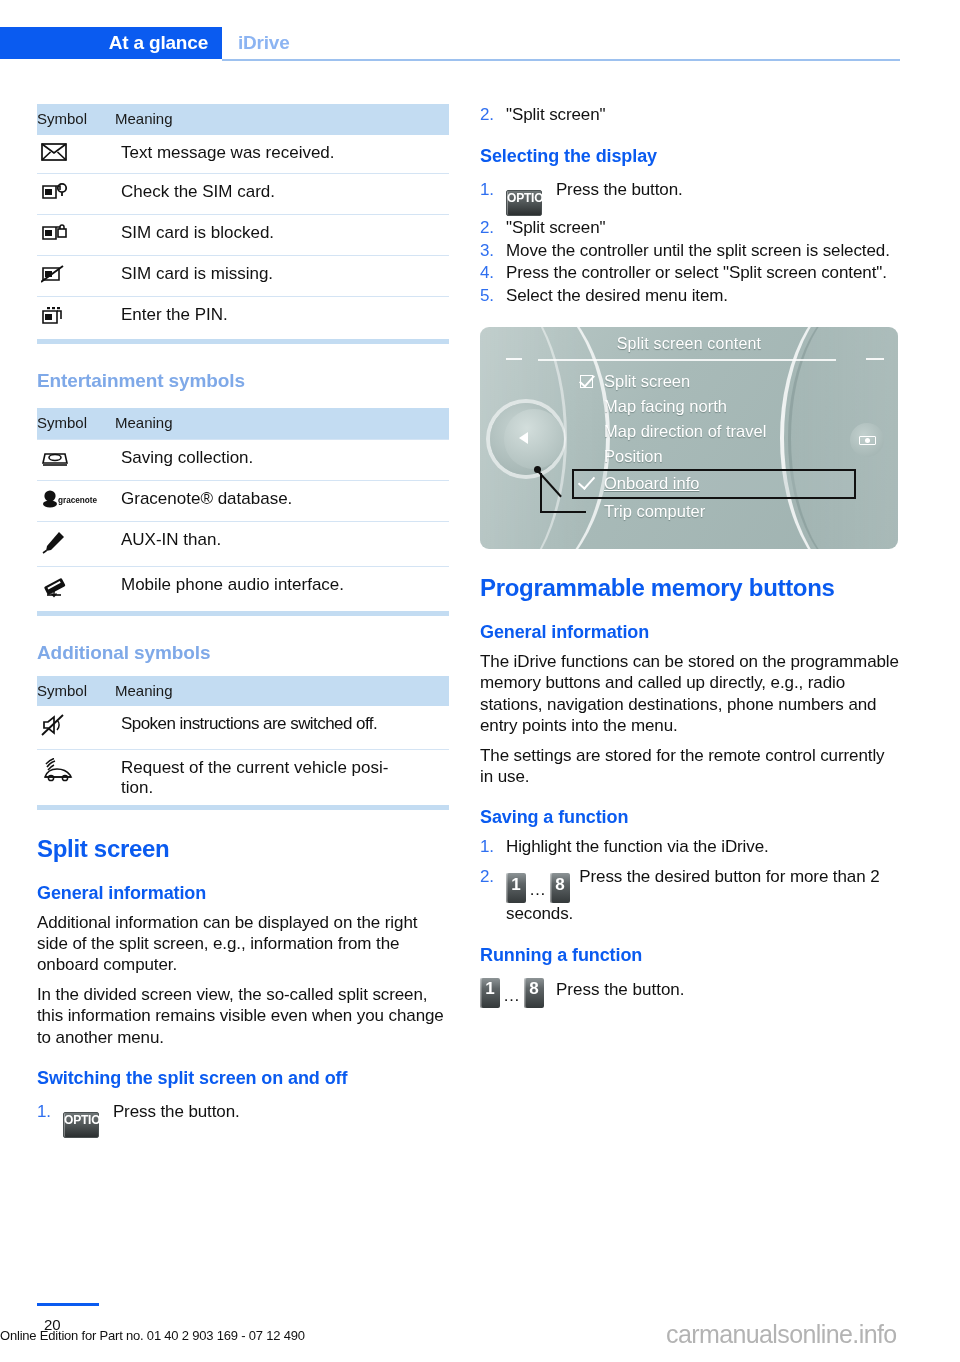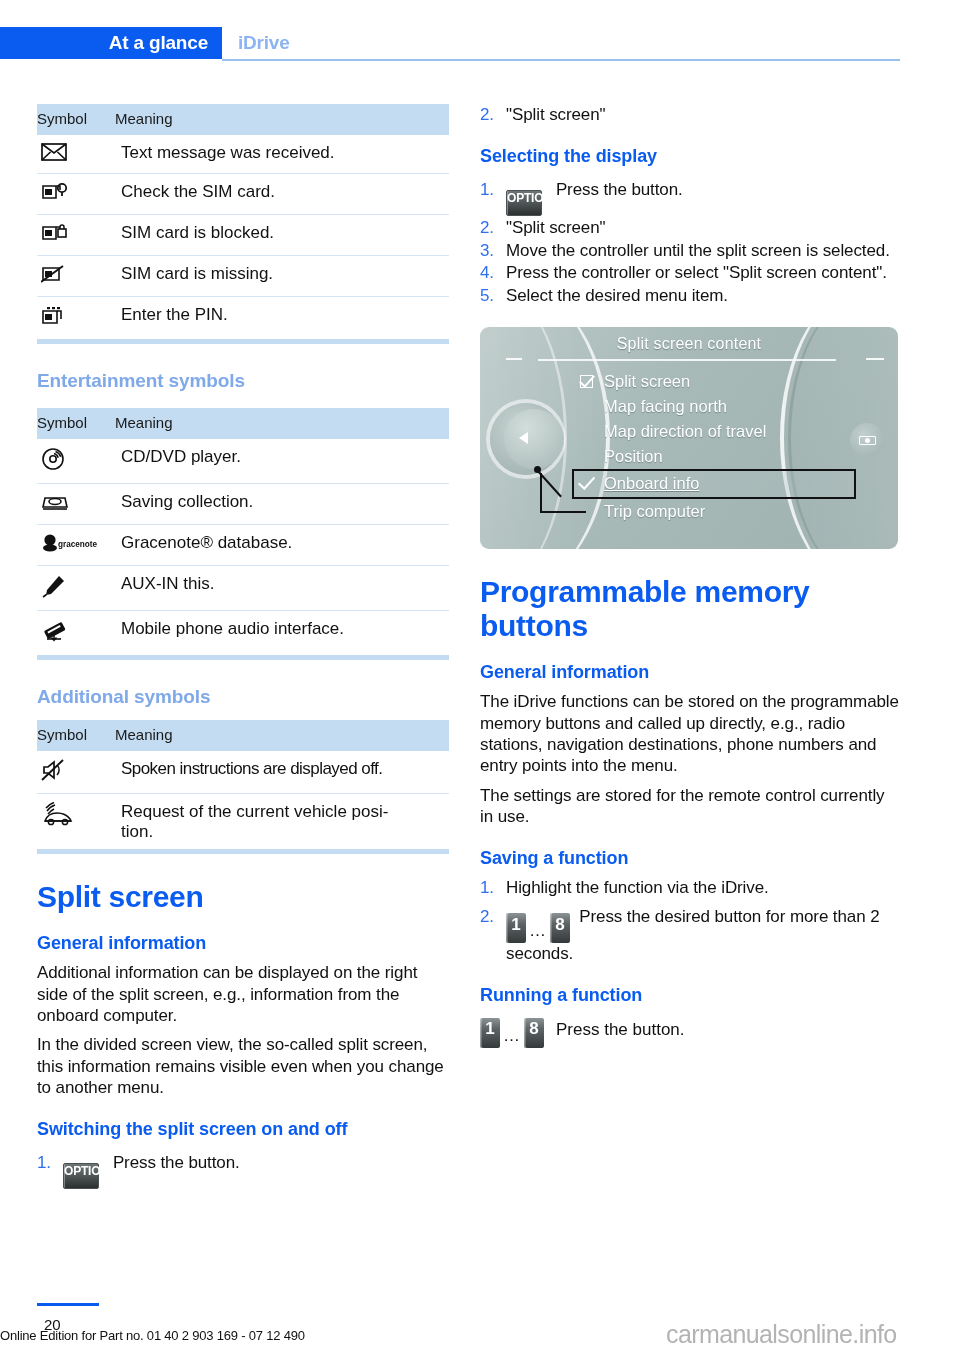--- a/index.html
+++ b/index.html
@@ -71,21 +71,21 @@
   .sym-table .c-mean { padding-left: 6px; }
   .sym-table tr.row td { border-top: 1px solid #d4e4f4; }
   .sym-table tr.first-row td { border-top: none; }
   .table-end {
     height: 5px; background: #c3dcf2; width: 100%; margin-top: 0;
   }
 
   
   .h2-blue {
     color: #0a5bf0;
-    font-size: 30px; font-weight: bold;
+    font-size: 24px; font-weight: bold;
     line-height: 1.12;
     letter-spacing: -0.3px;
   }
   .h3-blue {
     color: #0a5bf0;
     font-size: 18px; font-weight: bold;
     letter-spacing: -0.1px;
   }
   .h3-lightblue {
     color: #7fa9e8;
@@ -390,31 +390,20 @@
 
     <div class="h3-lightblue">Entertainment symbols</div>
     <div class="spacer-16"></div>
 
     <table class="sym-table">
       <tbody>
           <tr class="hdr">
         <td class="c-sym">Symbol</td>
         <td class="c-mean">Meaning</td>
       </tr>
-      <tr class="row first-row">
-        <td class="c-sym">
-          <svg width="24" height="24" viewBox="0 0 24 24" aria-hidden="true">
-            <circle cx="12" cy="12" r="10" fill="none" stroke="#111" stroke-width="1.6"></circle>
-            <circle cx="12" cy="12" r="3.2" fill="none" stroke="#111" stroke-width="1.6"></circle>
-            <path d="M13 6.5 a6 6 0 0 1 4.2 4.2" fill="none" stroke="#111" stroke-width="1.5"></path>
-            <path d="M14.5 4.5 a8.5 8.5 0 0 1 5.2 5.2" fill="none" stroke="#111" stroke-width="1.5"></path>
-          </svg>
-        </td>
-        <td class="c-mean">CD/DVD player.</td>
-      </tr>
       <tr class="row">
         <td class="c-sym">
           <svg width="28" height="20" viewBox="0 0 28 20" aria-hidden="true">
             <path d="M4 6 L24 6 L26 15 L2 15 Z" fill="none" stroke="#111" stroke-width="1.6"></path>
             <ellipse cx="14" cy="9.5" rx="6" ry="3" fill="none" stroke="#111" stroke-width="1.6"></ellipse>
             <path d="M2 17 L26 17" stroke="#111" stroke-width="1.6"></path>
           </svg>
         </td>
         <td class="c-mean">Saving collection.</td>
       </tr>
@@ -428,21 +417,21 @@
         </td>
         <td class="c-mean">Gracenote® database.</td>
       </tr>
       <tr class="row">
         <td class="c-sym">
           <svg width="26" height="24" viewBox="0 0 26 24" aria-hidden="true">
             <path d="M18 2 L23 7 L10 20 L5 21 L6 16 Z" fill="#111"></path>
             <path d="M5.5 20.5 L2 23" stroke="#111" stroke-width="1.6"></path>
           </svg>
         </td>
-        <td class="c-mean">AUX-IN this.</td>
+        <td class="c-mean">AUX-IN than.</td>
       </tr>
       <tr class="row">
         <td class="c-sym">
           <svg width="28" height="24" viewBox="0 0 28 24" aria-hidden="true">
             <g transform="rotate(-28 14 12)">
               <rect x="4" y="7" width="20" height="9" rx="1.5" fill="#111"></rect>
               <rect x="7" y="9" width="14" height="2" fill="#fff"></rect>
             </g>
             <path d="M6 20 L20 20" stroke="#111" stroke-width="1.6"></path>
             <path d="M13 15 L13 21 M10.5 18.5 L13 21.3 L15.5 18.5" stroke="#111" stroke-width="1.5" fill="none"></path>
@@ -466,21 +455,21 @@
         <td class="c-mean">Meaning</td>
       </tr>
       <tr class="row first-row">
         <td class="c-sym">
           <svg width="26" height="22" viewBox="0 0 26 22" aria-hidden="true">
             <path d="M3 8 H7 L13 3 V19 L7 14 H3 Z" fill="none" stroke="#111" stroke-width="1.7"></path>
             <path d="M16 6 a7 7 0 0 1 0 10" fill="none" stroke="#111" stroke-width="1.5"></path>
             <path d="M1 21 L22 1" stroke="#111" stroke-width="1.9"></path>
           </svg>
         </td>
-        <td class="c-mean" style="white-space:nowrap;letter-spacing:-0.55px;">Spoken instructions are displayed off.</td>
+        <td class="c-mean" style="white-space:nowrap;letter-spacing:-0.55px;">Spoken instructions are switched off.</td>
       </tr>
       <tr class="row">
         <td class="c-sym">
           <svg width="34" height="26" viewBox="0 0 34 26" aria-hidden="true">
             <path d="M4 19 C6 13 10 11 16 11 C22 11 26 13 29 17 L30 19 Z" fill="none" stroke="#111" stroke-width="1.6"></path>
             <path d="M4 19 L30 19" stroke="#111" stroke-width="1.6"></path>
             <circle cx="10" cy="20" r="2.6" fill="none" stroke="#111" stroke-width="1.5"></circle>
             <circle cx="24" cy="20" r="2.6" fill="none" stroke="#111" stroke-width="1.5"></circle>
             <path d="M6 9 C8 6 11 4 14 3" fill="none" stroke="#111" stroke-width="1.5"></path>
             <path d="M5 6 C7 3.5 10 1.5 13 0.5" fill="none" stroke="#111" stroke-width="1.5"></path>

